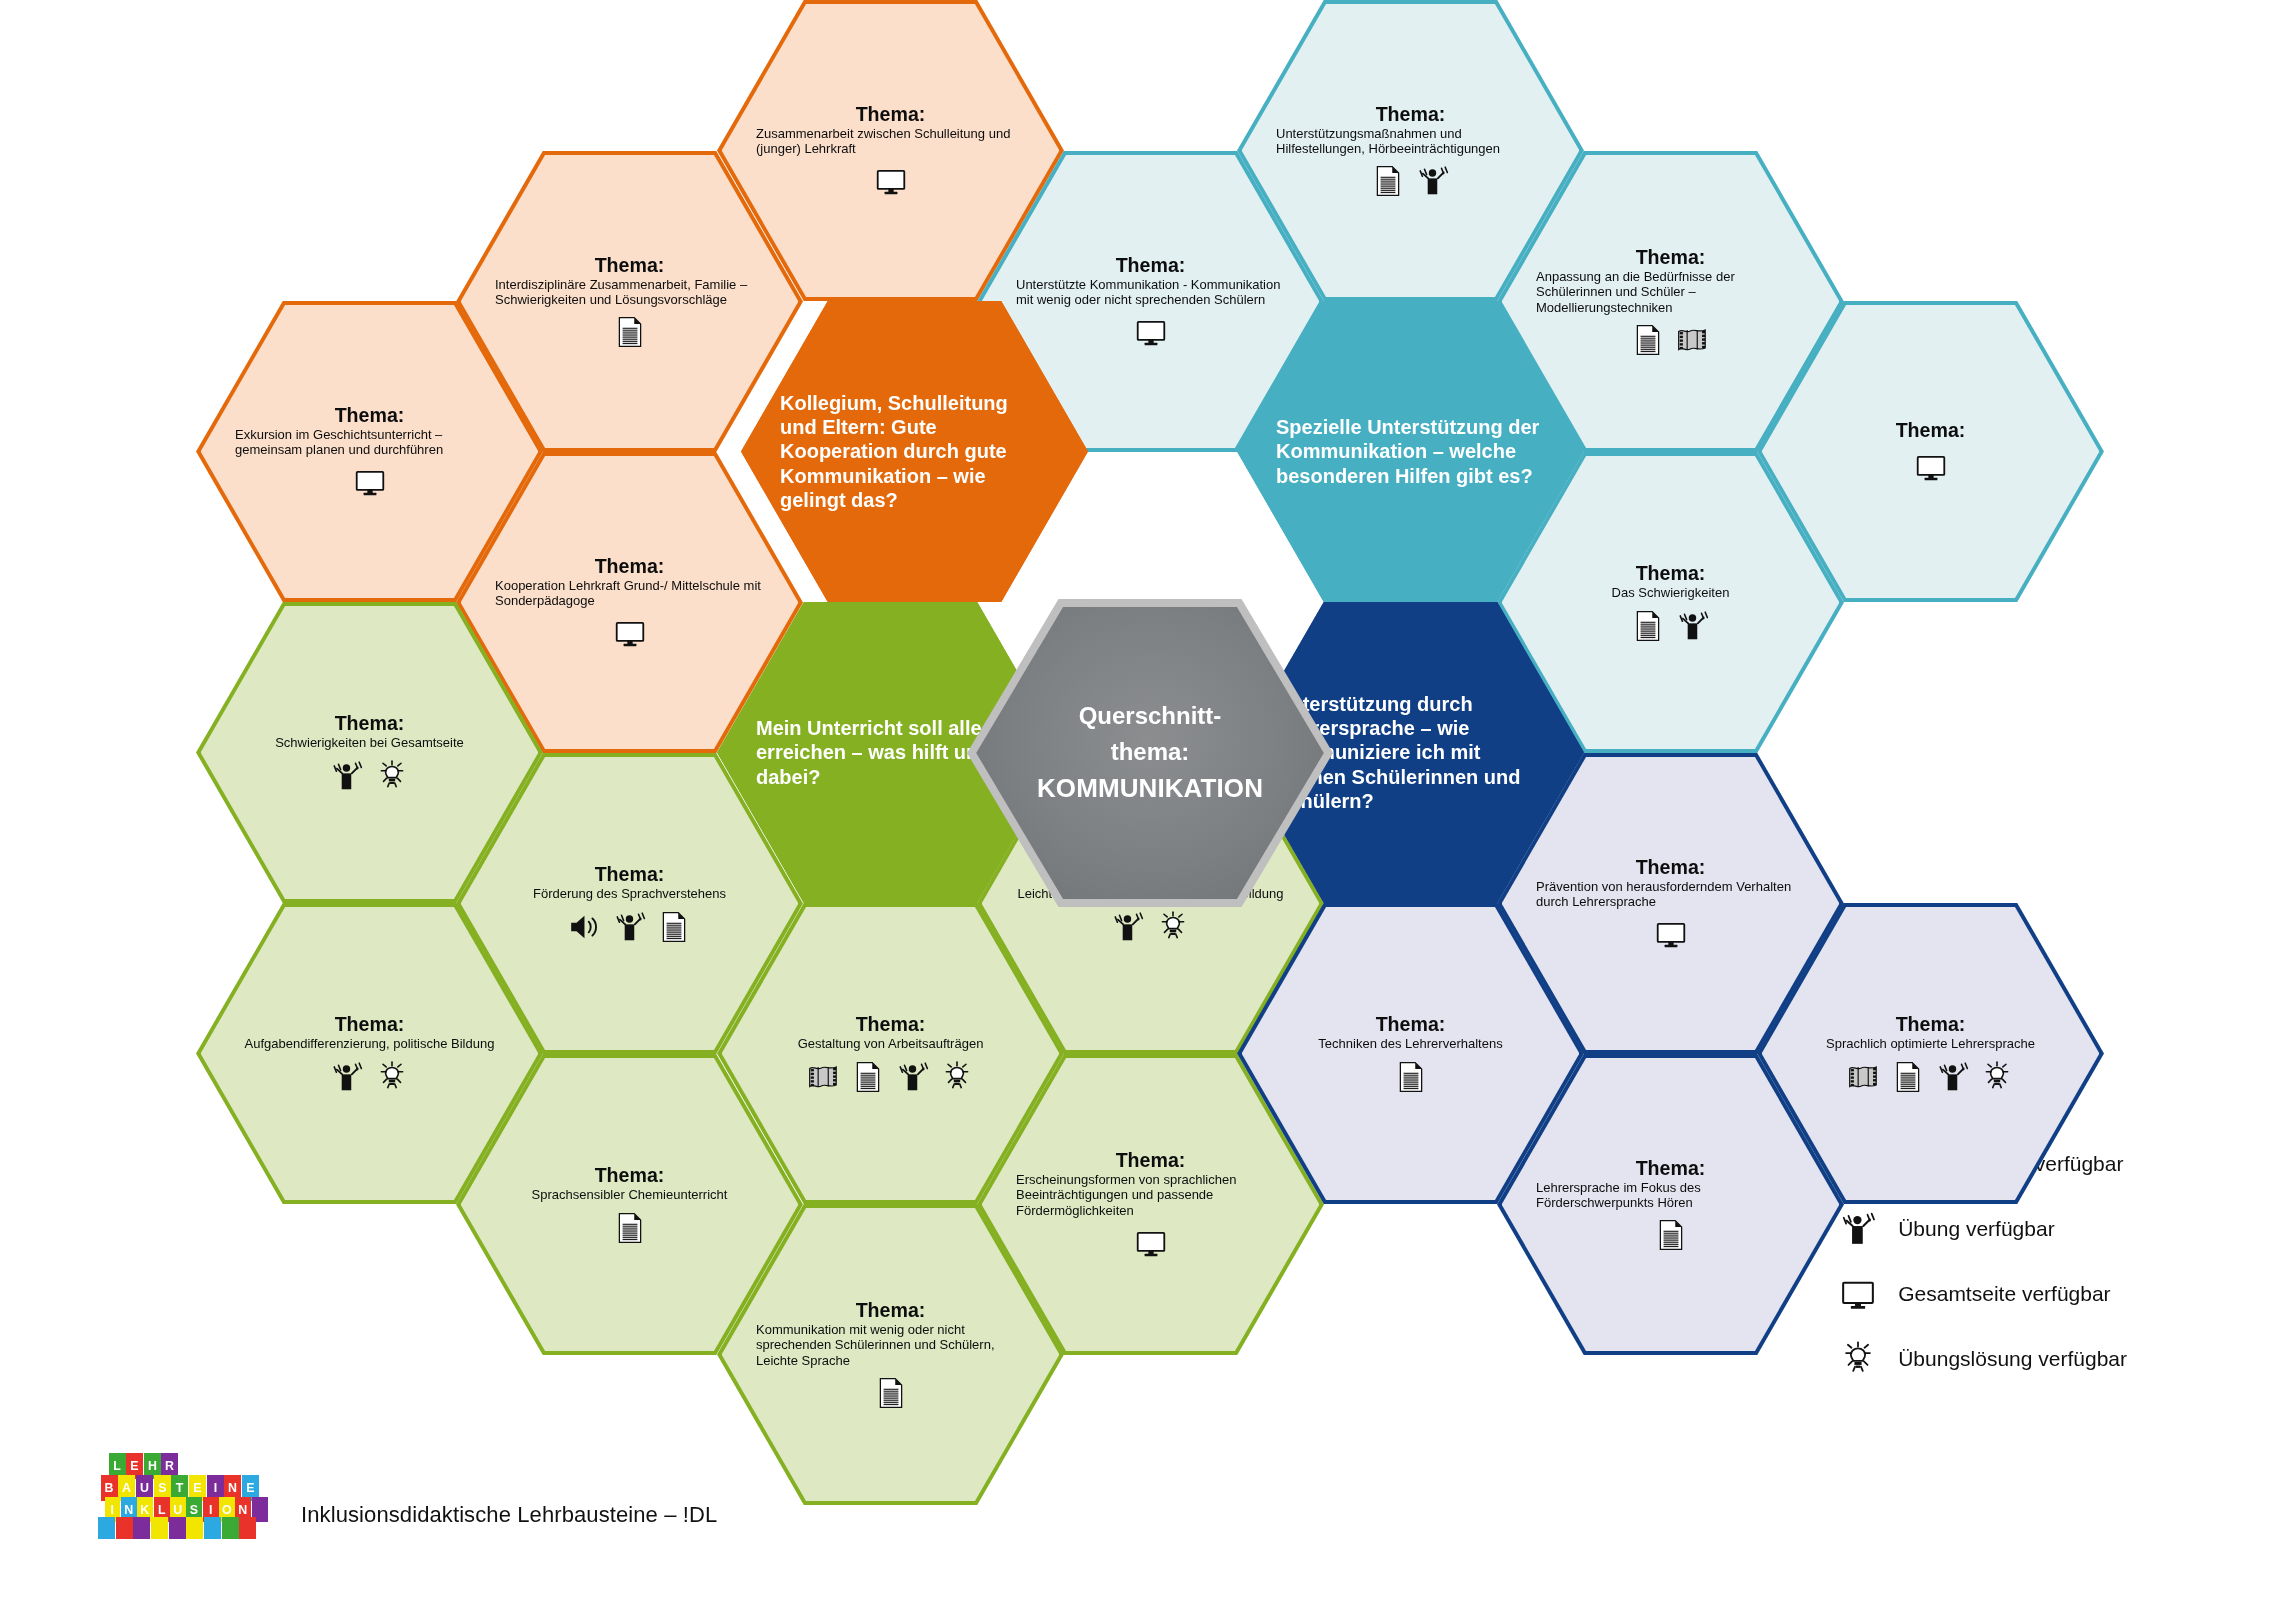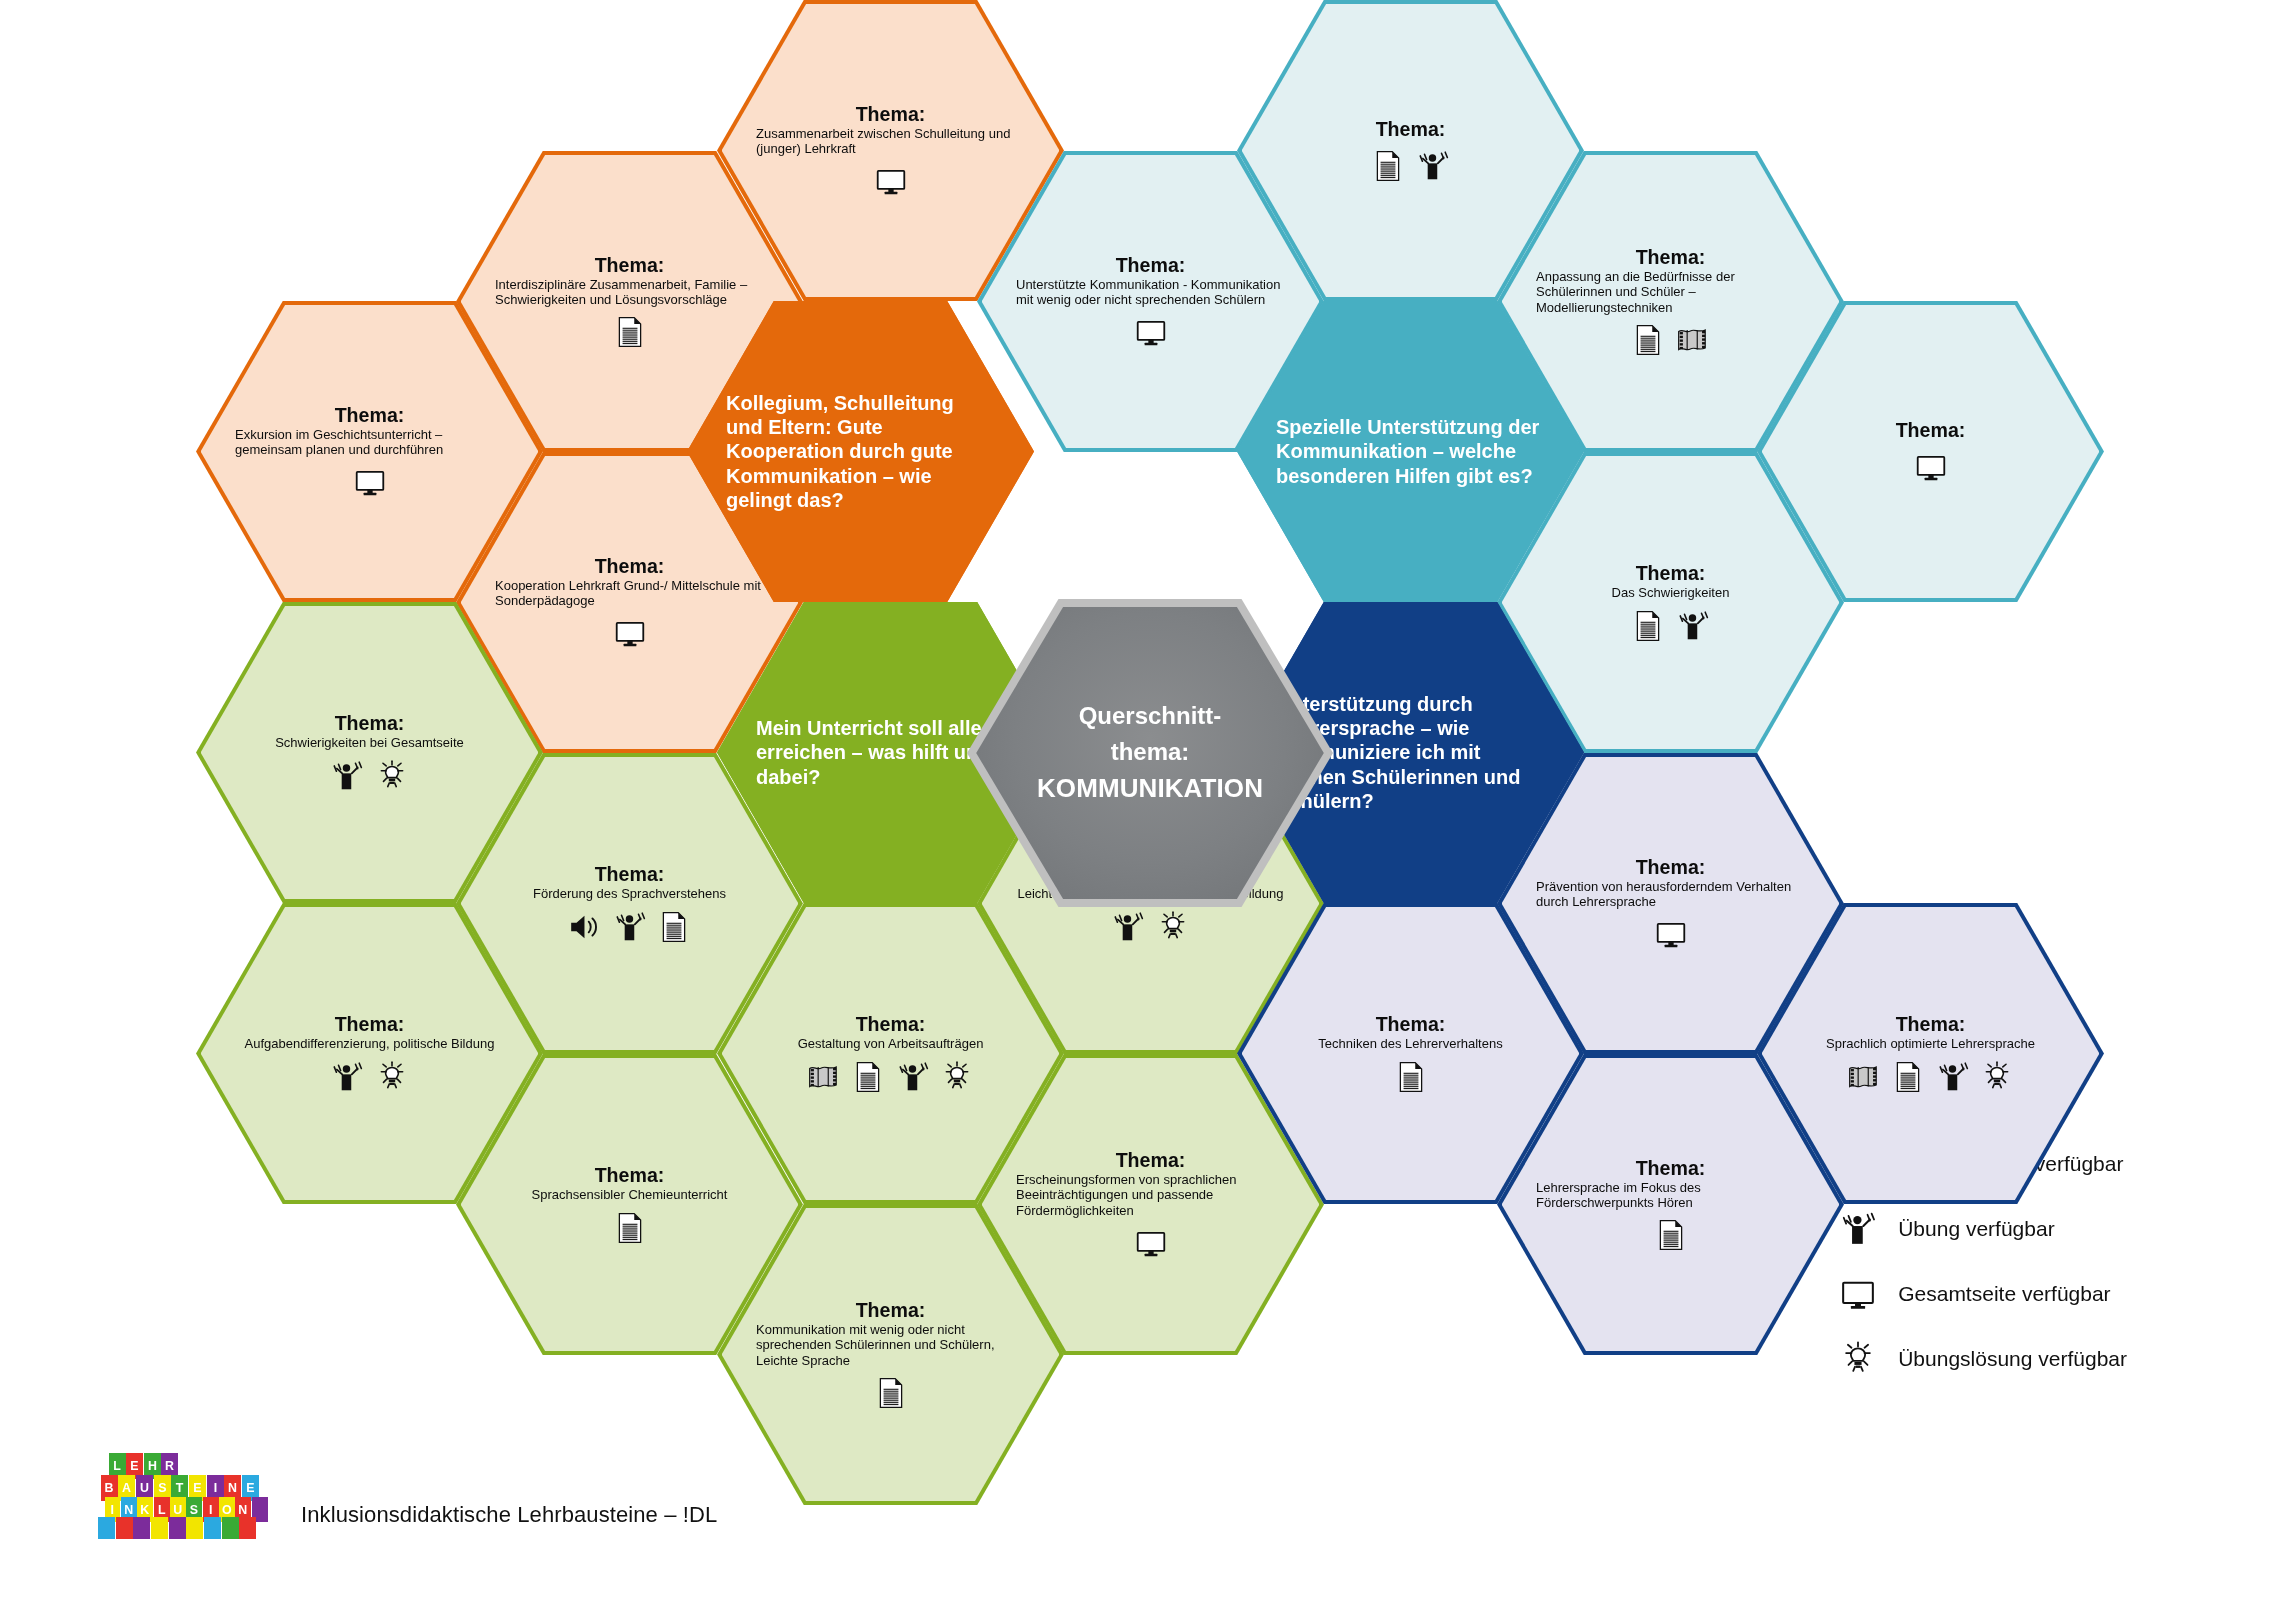--- a/index.html
+++ b/index.html
@@ -135,21 +135,21 @@
         <div class="txt">Kooperation Lehrkraft Grund-/ Mittelschule mit Sonderpädagoge</div>
         <div class="icons">
           <svg width="34" height="34" viewBox="0 0 64 64">
             <rect x="7" y="13" width="50" height="34" rx="1.5" fill="#fff" stroke="#111" stroke-width="3.4"></rect>
             <rect x="27" y="47" width="10" height="7" fill="#111"></rect>
             <rect x="20" y="52" width="24" height="5" rx="1" fill="#111"></rect>
           </svg>
         </div>
       </div>
     </div>
-    <div class="hexwrap" style="left: 687px; top: 301px; z-index: 5;">
+    <div class="hexwrap" style="left: 741px; top: 301px; z-index: 5;">
       <div class="edge" style="background: rgb(228, 105, 11);"></div>
       <div class="face" style="background: rgb(228, 105, 11); inset: 0px;"></div>
       <div class="content">
         <div class="anchor-txt">Kollegium, Schulleitung und Eltern: Gute Kooperation durch gute Kommunikation – wie gelingt das?</div>
       </div>
     </div>
     <div class="hexwrap" style="left: 977px; top: 151px; z-index: 3;">
       <div class="edge" style="background: rgb(71, 175, 194);"></div>
       <div class="face" style="background: rgb(226, 240, 242);"></div>
       <div class="content">
@@ -162,20 +162,21 @@
             <rect x="20" y="52" width="24" height="5" rx="1" fill="#111"></rect>
           </svg>
         </div>
       </div>
     </div>
     <div class="hexwrap" style="left: 1237px; top: 0px; z-index: 3;">
       <div class="edge" style="background: rgb(71, 175, 194);"></div>
       <div class="face" style="background: rgb(226, 240, 242);"></div>
       <div class="content">
         <div class="ttl">Thema:</div>
+        <div class="txt">Unterstützungsmaßnahmen und Hilfestellungen, Hörbeeinträchtigungen</div>
         <div class="icons">
           <svg width="34" height="34" viewBox="0 0 64 64">
             <path d="M12 5h28l12 12v42H12z" fill="#fff" stroke="#111" stroke-width="2.4"></path>
             <path d="M40 5v12h12" fill="#111"></path>
             <rect x="18" y="24" width="28" height="2" fill="#111"></rect>
             <rect x="18" y="27.6" width="28" height="2" fill="#111"></rect>
             <rect x="18" y="31.2" width="28" height="2" fill="#111"></rect>
             <rect x="18" y="34.8" width="28" height="2" fill="#111"></rect>
             <rect x="18" y="38.4" width="28" height="2" fill="#111"></rect>
             <rect x="18" y="42" width="28" height="2" fill="#111"></rect>

